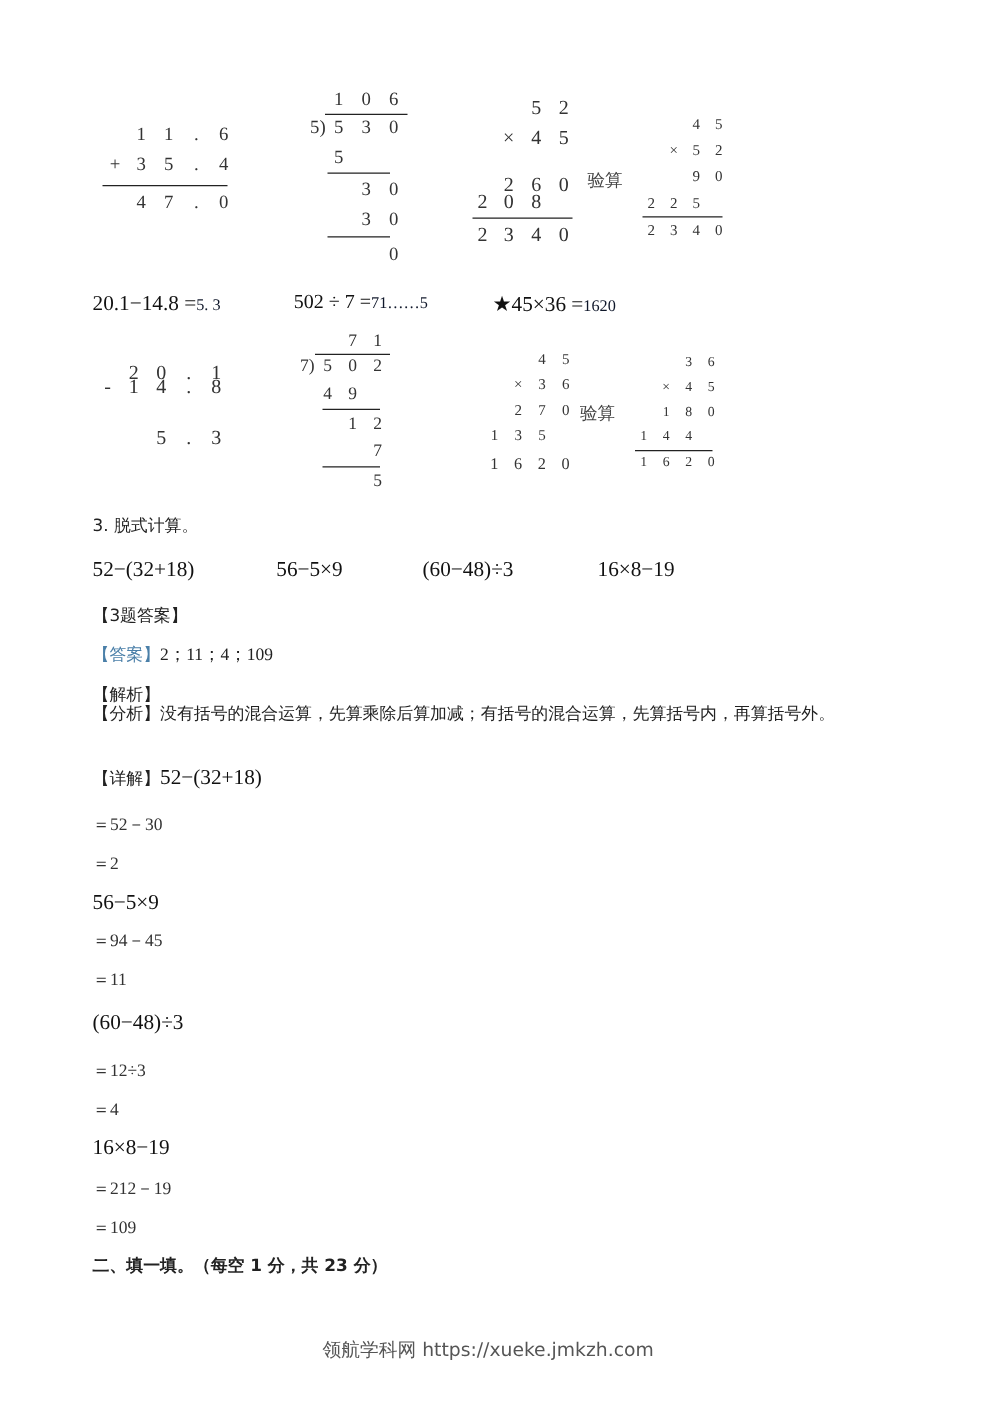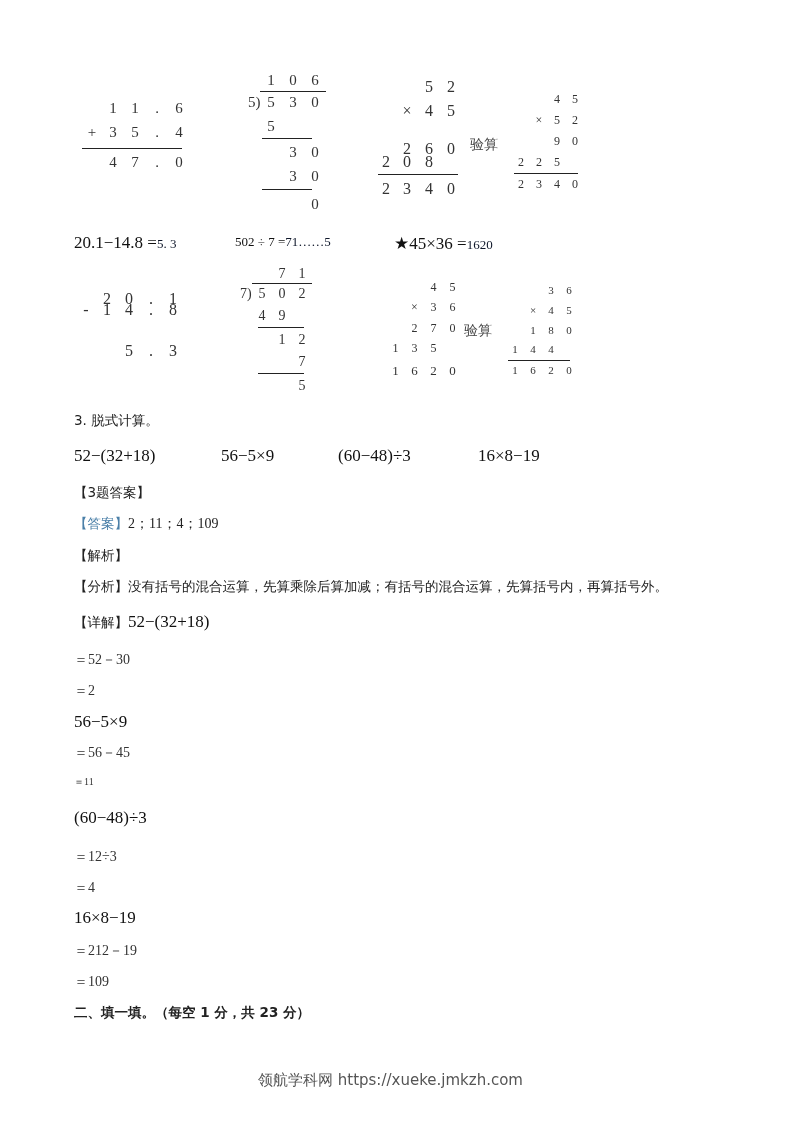--- a/index.html
+++ b/index.html
@@ -59,21 +59,21 @@
   <div class="row" style="top:42px;"><span class="cell" style="width:18px"></span><span class="cell" style="width:18px"></span><span class="cell" style="width:18px">9</span><span class="cell" style="width:18px">0</span></div>
   <div class="row" style="top:63px;"><span class="cell" style="width:18px">2</span><span class="cell" style="width:18px">2</span><span class="cell" style="width:18px">5</span><span class="cell" style="width:18px"></span></div>
   <div class="line" style="top:81px; left:2px; width:64px;"></div>
   <div class="row" style="top:85px;"><span class="cell" style="width:18px">2</span><span class="cell" style="width:18px">3</span><span class="cell" style="width:18px">4</span><span class="cell" style="width:18px">0</span></div>
 </div>
 
 <div class="abs eq-line" style="left:74px; top:233px;">
   <span style="font-size:17px;">20.1−14.8 =</span><span class="small-ans">5. 3</span>
 </div>
 <div class="abs eq-line" style="left:235px; top:233px;">
-  <span style="font-size:13px;">502 ÷ 7 =</span><span class="small-ans">71……5</span>
+  <span style="font-size:16px;">502 ÷ 7 =</span><span class="small-ans">71……5</span>
 </div>
 <div class="abs eq-line" style="left:394px; top:233px;">
   <span style="font-size:17px;">★</span><span style="font-size:17px;">45×36 =</span><span class="small-ans">1620</span>
 </div>
 
 <div class="abs vc" style="left:76px; top:290px; width:110px; height:80px; font-size:16px;">
   <div class="row" style="top:0;"><span class="cell" style="width:20px"></span><span class="cell" style="width:22px">2</span><span class="cell" style="width:22px">0</span><span class="cell" style="width:22px">.</span><span class="cell" style="width:22px">1</span></div>
   <div class="row" style="top:11px;"><span class="cell" style="width:20px">-</span><span class="cell" style="width:22px">1</span><span class="cell" style="width:22px">4</span><span class="cell" style="width:22px">.</span><span class="cell" style="width:22px">8</span></div>
   <div class="row" style="top:52px;"><span class="cell" style="width:20px"></span><span class="cell" style="width:22px"></span><span class="cell" style="width:22px">5</span><span class="cell" style="width:22px">.</span><span class="cell" style="width:22px">3</span></div>
 </div>
@@ -118,34 +118,34 @@
 <div class="abs expr" style="left:478px; top:446px;">16×8−19</div>
 
 <div class="abs txt blue" style="left:74px; top:484px;">【3题答案】</div>
 
 <div class="abs txt" style="left:74px; top:515px;">
   <span class="blue">【答案】</span><span style="font-family:'Liberation Serif',serif; font-size:14px;">2；11；4；109</span>
 </div>
 
 <div class="abs txt blue" style="left:74px; top:547px;">【解析】</div>
 
-<div class="abs txt" style="left:74px; top:578px; width:640px;">
+<div class="abs txt" style="left:74px; top:562px; width:640px;">
   <span>【分析】</span><span>没有括号的混合运算，先算乘除后算加减；有括号的混合运算，先算括号内，再算括号外。</span>
 </div>
 
 <div class="abs" style="left:74px; top:612px;">
   <span class="txt">【详解】</span><span class="expr">52−(32+18)</span>
 </div>
 
 <div class="abs eq-line" style="left:74px; top:651px; font-size:14px; color:#333;">＝52－30</div>
 <div class="abs eq-line" style="left:74px; top:682px; font-size:14px; color:#333;">＝2</div>
 
 <div class="abs expr" style="left:74px; top:712px;">56−5×9</div>
-<div class="abs eq-line" style="left:74px; top:744px; font-size:14px; color:#333;">＝56－45</div>
-<div class="abs eq-line" style="left:74px; top:775px; font-size:10px; color:#333;">＝11</div>
+<div class="abs eq-line" style="left:74px; top:744px; font-size:14px; color:#333;">＝94－45</div>
+<div class="abs eq-line" style="left:74px; top:775px; font-size:14px; color:#333;">＝11</div>
 
 <div class="abs expr" style="left:74px; top:808px;">(60−48)÷3</div>
 <div class="abs eq-line" style="left:74px; top:848px; font-size:14px; color:#333;">＝12÷3</div>
 <div class="abs eq-line" style="left:74px; top:879px; font-size:14px; color:#333;">＝4</div>
 
 <div class="abs expr" style="left:74px; top:908px;">16×8−19</div>
 <div class="abs eq-line" style="left:74px; top:942px; font-size:14px; color:#333;">＝212－19</div>
 <div class="abs eq-line" style="left:74px; top:973px; font-size:14px; color:#333;">＝109</div>
 
 <div class="abs txt bold" style="left:74px; top:1004px;">二、填一填。（每空 1 分，共 23 分）</div>

